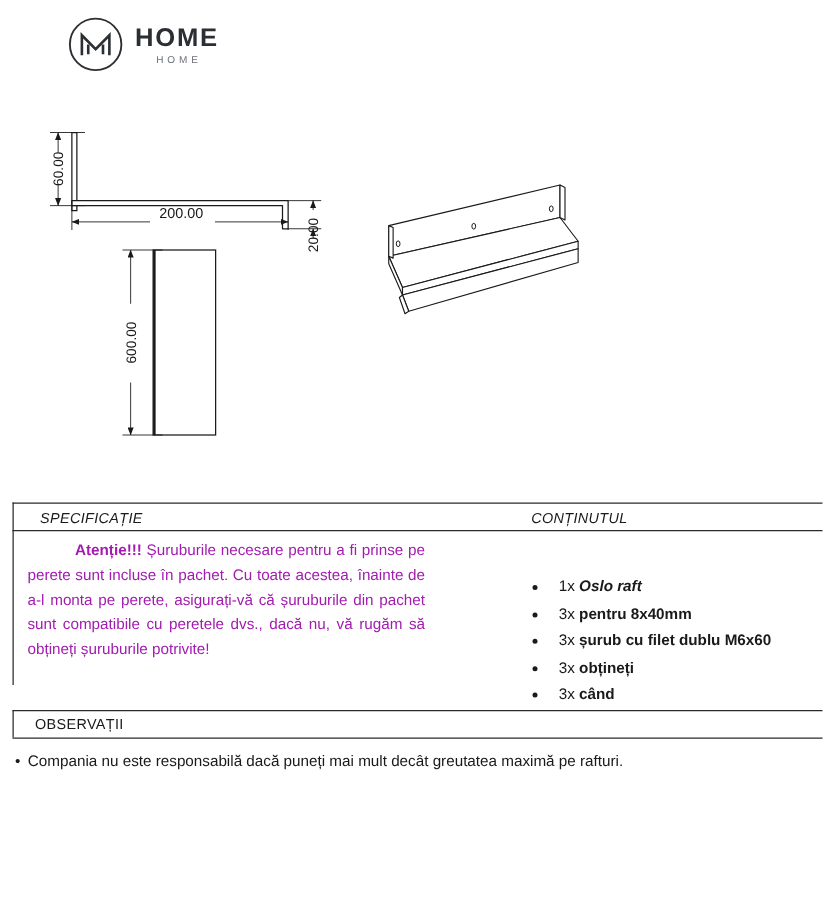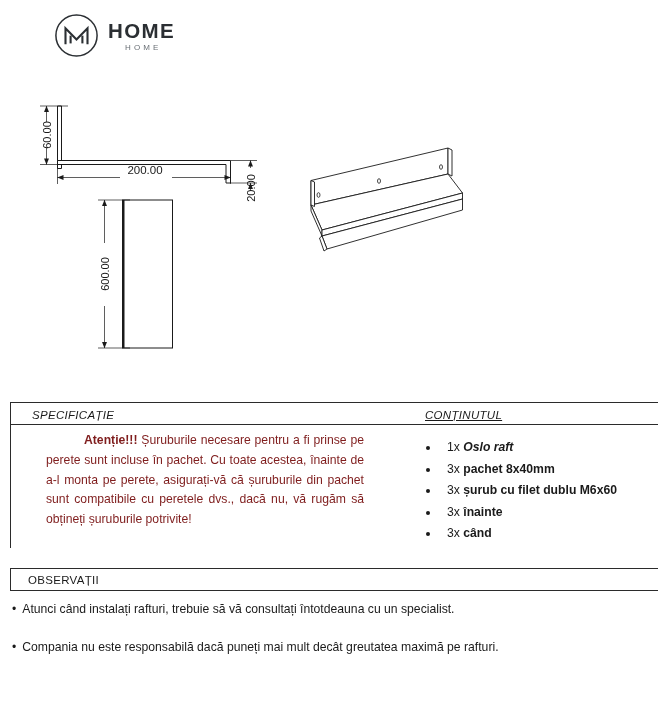--- a/index.html
+++ b/index.html
@@ -76,30 +76,29 @@
 
   #spec-body {
     position: absolute;
     left: 22px;
     top: 431px;
     width: 318px;
     font-size: 12.2px;
     line-height: 1.62;
     text-align: justify;
     text-justify: inter-word;
-    color: #7f1d1d;
-    margin-left: 24px;
+    color: #a21caf;
   }
   #spec-body b { font-weight: 700; }
   .indent { display: inline-block; width: 38px; }
 
   #contents-list {
     position: absolute;
     left: 422px;
-    top: 438px;
+    top: 460px;
     margin: 0;
     padding: 0 0 0 18px;
     list-style: disc;
     font-size: 12.2px;
     line-height: 1.56;
   }
   #contents-list li { padding-left: 7px; margin: 0 0 2.5px 0; }
   #contents-list li .qty { font-weight: 400; }
   #contents-list li .nm { font-weight: 700; }
   #contents-list li .nm.ital { font-style: italic; }
@@ -204,46 +203,45 @@
     <ellipse cx="379" cy="93" rx="1.5" ry="2.3" fill="#ffffff" stroke="#1a1a1a" stroke-width=".8"></ellipse>
     <ellipse cx="441" cy="79" rx="1.5" ry="2.3" fill="#ffffff" stroke="#1a1a1a" stroke-width=".8"></ellipse>
   </g>
 </svg>
 
 <div class="rule" style="top:402px;"></div>
 <div class="rule" style="top:424px;"></div>
 <div class="sec-edge" style="top:402px; height:146px;"></div>
 
 <div class="sec-head ital" style="left:32px; top:409px;">SPECIFICAȚIE</div>
-<div class="sec-head ital" style="left:425px; top:409px;text-decoration:underline;">CONȚINUTUL</div>
+<div class="sec-head ital" style="left:425px; top:409px;">CONȚINUTUL</div>
 
 <div id="spec-body">
   <span class="indent"></span><b>Atenție!!!</b><span> Șuruburile necesare pentru a fi prinse pe perete sunt incluse în pachet. Cu toate acestea, înainte de a-l monta pe perete, asigurați-vă că șuruburile din pachet sunt compatibile cu peretele dvs., dacă nu, vă rugăm să obțineți șuruburile potrivite!</span>
 </div>
 
 <ul id="contents-list">
   <li>
     <span class="qty">1x </span><span class="nm ital">Oslo raft</span>
   </li>
   <li>
-    <span class="qty">3x </span><span class="nm">pachet 8x40mm</span>
+    <span class="qty">3x </span><span class="nm">pentru 8x40mm</span>
   </li>
   <li>
     <span class="qty">3x </span><span class="nm">șurub cu filet dublu M6x60</span>
   </li>
   <li>
-    <span class="qty">3x </span><span class="nm">înainte</span>
+    <span class="qty">3x </span><span class="nm">obțineți</span>
   </li>
   <li>
     <span class="qty">3x </span><span class="nm">când</span>
   </li>
 </ul>
 
 <div class="rule" style="top:568px;"></div>
 <div class="rule" style="top:590px;"></div>
 <div class="sec-edge" style="top:568px; height:22px;"></div>
 
 <div class="sec-head" style="left:28px; top:574px;">OBSERVAȚII</div>
 
 <ul id="obs-list">
-  <li>Atunci când instalați rafturi, trebuie să vă consultați întotdeauna cu un specialist.</li>
   <li>Compania nu este responsabilă dacă puneți mai mult decât greutatea maximă pe rafturi.</li>
 </ul>
 
 </body></html>

